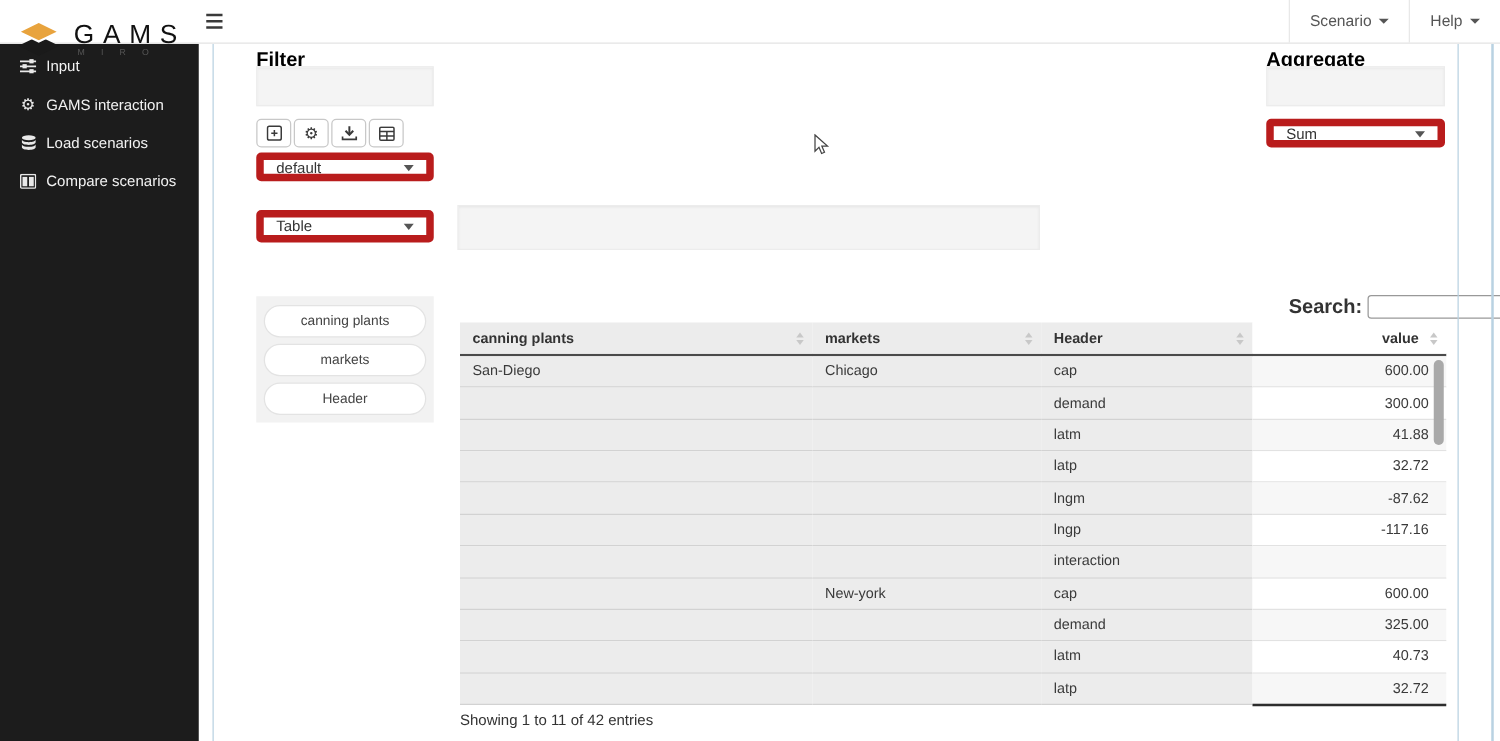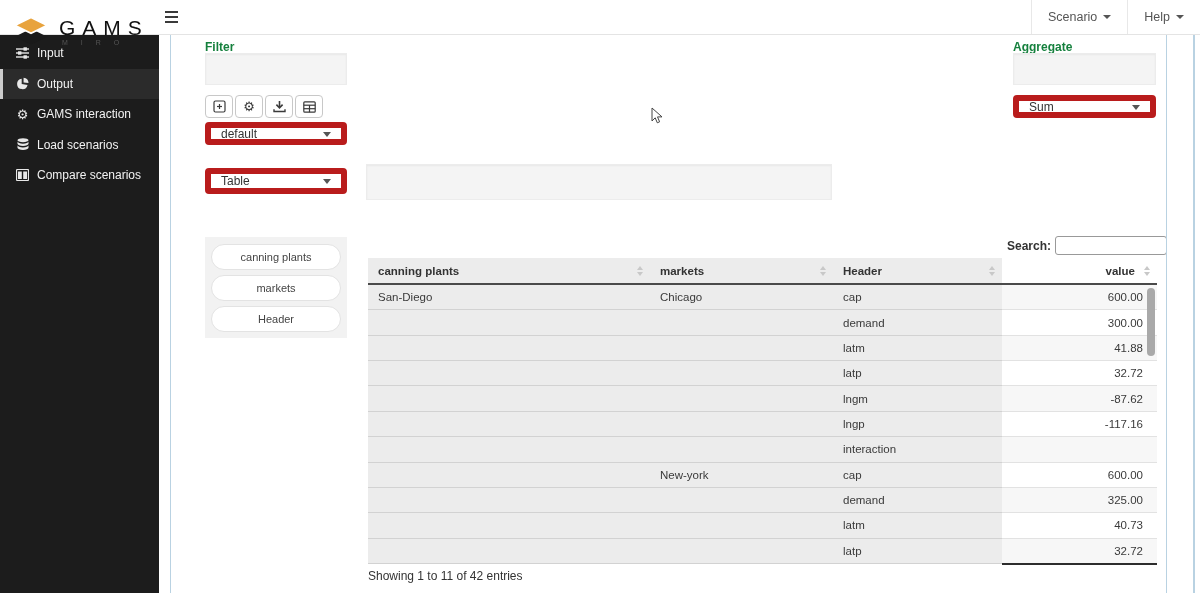--- a/index.html
+++ b/index.html
@@ -21,34 +21,34 @@
   
   .sidebar { position:absolute; left:0; top:35px; width:159px; height:558px; background:#1c1c1c; padding-top:3px; }
   .side-item { height:30.5px; display:flex; align-items:center; padding-left:12px; color:#f2f2f2; font-size:12px; cursor:pointer; border-left:3px solid transparent; }
   .side-item.active { background:#2b2b2b; border-left:3px solid #cccccc; }
   .side-item .icn { width:15px; margin-right:7px; display:flex; align-items:center; justify-content:center; color:#e8e8e8; font-size:13px; line-height:1; }
 
   
   .vline { position:absolute; top:35px; bottom:0; width:1px; background:#b9d2e2; z-index:1; }
 
   
-  .section-label { position:absolute; font-size:12px; font-weight:bold; color:#15803d; }
+  .section-label { position:absolute; font-size:16px; font-weight:bold; color:#000000; }
   .gray-box { position:absolute; background:#f4f4f4; border:1px solid #ececec; box-shadow:inset 0 1px 2px rgba(0,0,0,0.05); }
   .btn-row { position:absolute; left:205px; top:95px; display:flex; gap:2px; }
   .tool-btn { width:28px; height:23px; background:#fff; border:1px solid #c8c8c8; border-radius:4px; display:flex; align-items:center; justify-content:center; cursor:pointer; color:#3a3a3a; font-size:13px; line-height:1; }
   .selectbox { position:absolute; background:#fff; border:6px solid #b91c1c; border-radius:4px; font-size:12px; color:#333; display:flex; align-items:center; padding-left:10px; cursor:pointer; }
   .selectbox .caret { position:absolute; right:10px; top:50%; margin-top:-2px; border-left:4px solid transparent; border-right:4px solid transparent; border-top:5px solid #555; }
 
   
   .pills-panel { position:absolute; left:205px; top:237px; width:142px; height:101px; background:#f2f2f2; display:flex; flex-direction:column; align-items:center; justify-content:center; gap:5px; }
   .pill { width:130px; height:26px; background:#fff; border:1px solid #e3e3e3; border-radius:14px; font-size:11px; color:#444; display:flex; align-items:center; justify-content:center; cursor:grab; }
 
   
   .search-wrap { position:absolute; left:1007px; top:236px; display:flex; align-items:center; }
-  .search-label { font-size:12px; font-weight:bold; color:#333; margin-right:4px; }
+  .search-label { font-size:16px; font-weight:bold; color:#333; margin-right:4px;margin-left:24px; }
   .search-input { width:112px; height:19px; border:1px solid #999; border-radius:3px; font-size:11px; padding:0 4px; font-family:"Liberation Sans",sans-serif; }
 
   
   .dtable { position:absolute; left:368px; top:258px; width:789px; height:306px; font-size:11.5px; }
   .thead { display:flex; height:27px; border-bottom:2px solid #4a4a4a; }
   .th { position:relative; display:flex; align-items:center; font-weight:bold; color:#333; padding-left:10px; cursor:pointer; }
   .th.c0 { width:282px; background:#ececec; }
   .th.c1 { width:183px; background:#ececec; }
   .th.c2 { width:169px; background:#ececec; }
   .th.c3 { width:155px; background:#fff; justify-content:flex-end; padding-right:22px; }
@@ -113,29 +113,20 @@
           </g>
         <g fill="#e8e8e8">
             <rect x="7.5" y="0.3" width="3.4" height="3.4"></rect>
             <rect x="2" y="4.3" width="3.4" height="3.4"></rect>
             <rect x="7.5" y="8.3" width="3.4" height="3.4"></rect>
           </g>
       </svg>
     </span>
     <span>Input</span>
   </div>
-  <div class="side-item active">
-    <span class="icn">
-      <svg width="13" height="13" viewBox="0 0 16 16">
-        <path d="M7 2 A6.5 6.5 0 1 0 14.2 9.8 L7 8.6 Z" fill="#e8e8e8"></path>
-        <path d="M9.3 0.8 A6.8 6.8 0 0 1 15.4 7.4 L9.3 6.8 Z" fill="#e8e8e8"></path>
-      </svg>
-    </span>
-    <span>Output</span>
-  </div>
   <div class="side-item">
     <span class="icn">⚙</span>
     <span>GAMS interaction</span>
   </div>
   <div class="side-item">
     <span class="icn">
       <svg width="12" height="13" viewBox="0 0 12 13" fill="#e8e8e8">
         <ellipse cx="6" cy="2.2" rx="5.5" ry="2"></ellipse>
         <path d="M0.5 3.6 C0.5 4.8 3 5.7 6 5.7 S11.5 4.8 11.5 3.6 V5.8 C11.5 7 9 7.9 6 7.9 S0.5 7 0.5 5.8 Z"></path>
         <path d="M0.5 7.3 C0.5 8.5 3 9.4 6 9.4 S11.5 8.5 11.5 7.3 V9.8 C11.5 11 9 11.9 6 11.9 S0.5 11 0.5 9.8 Z"></path>

